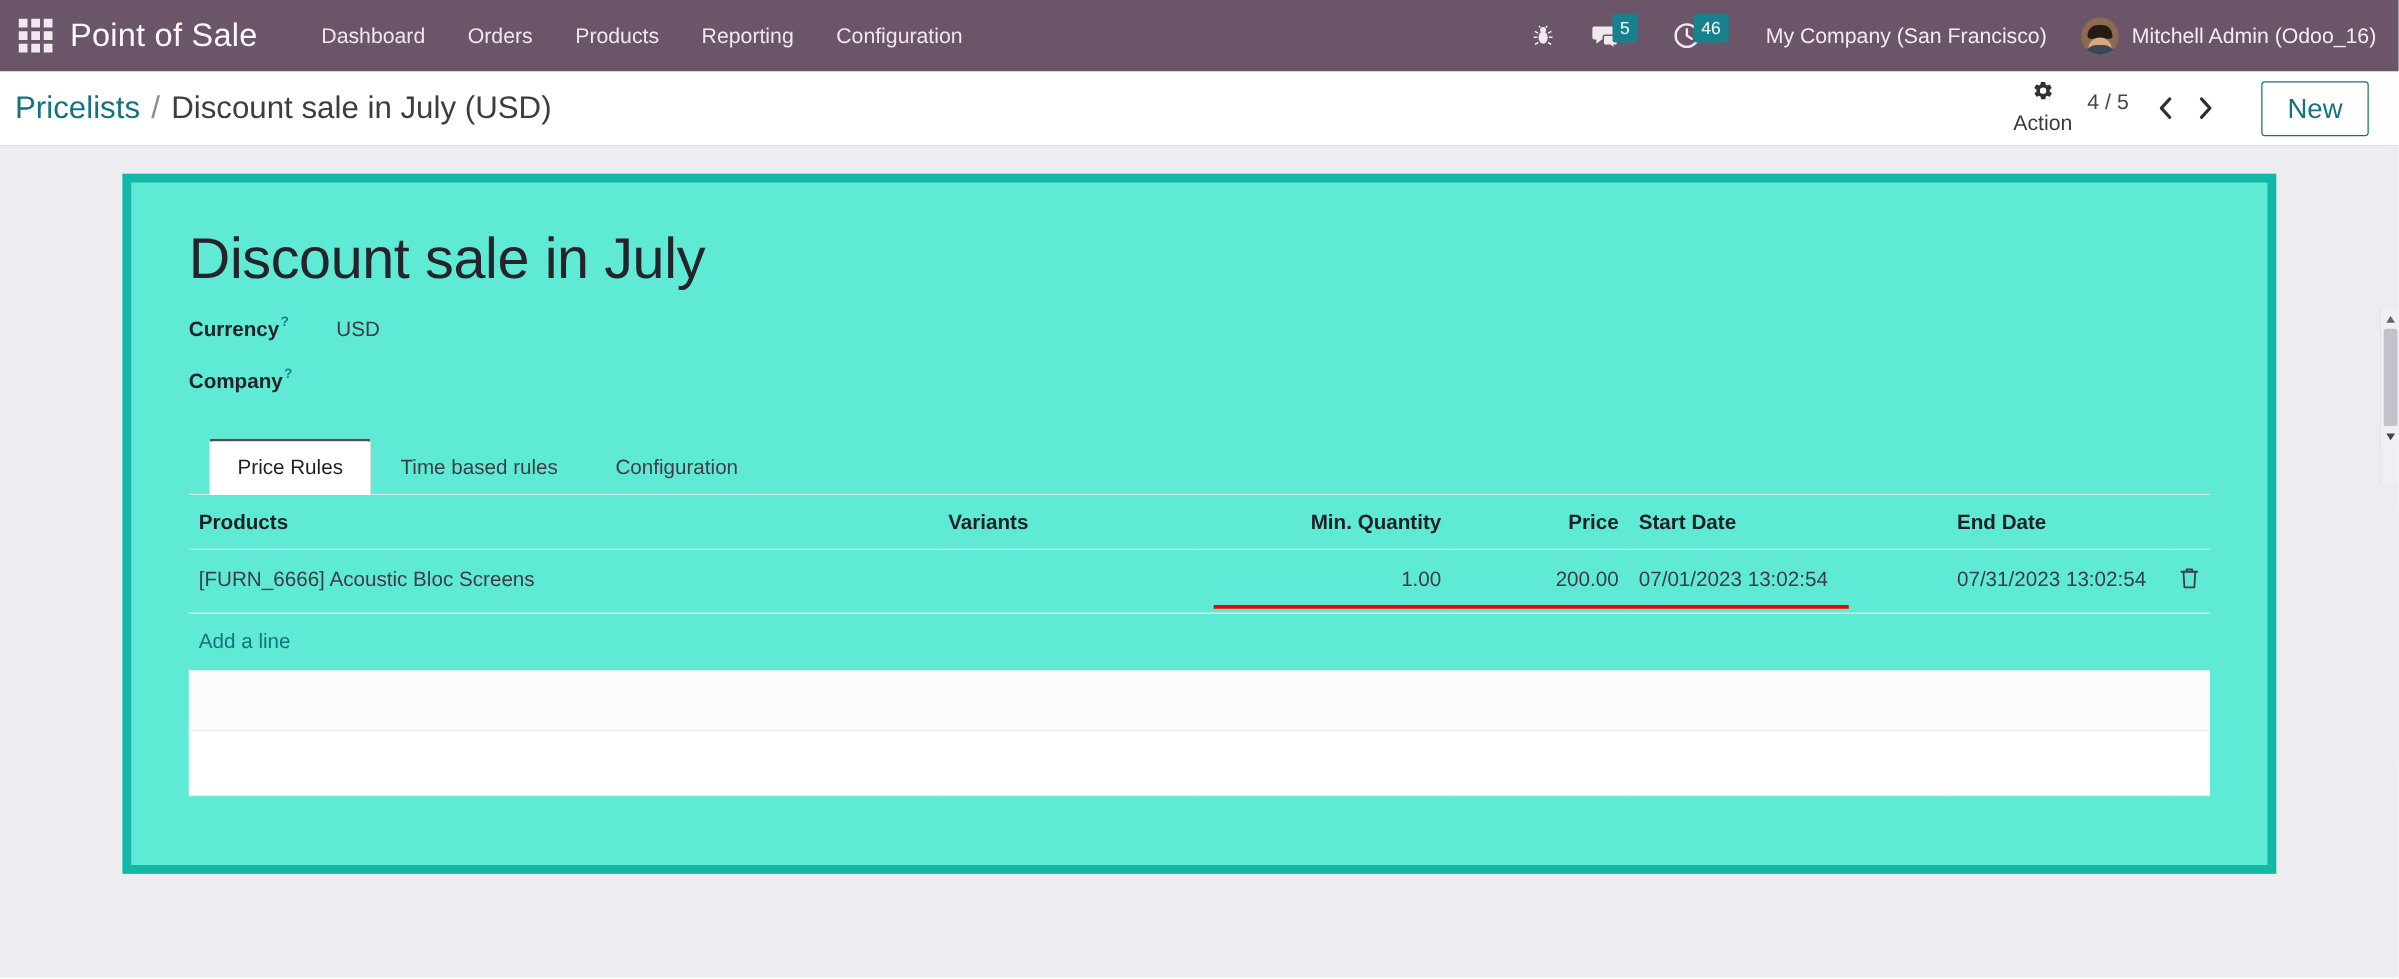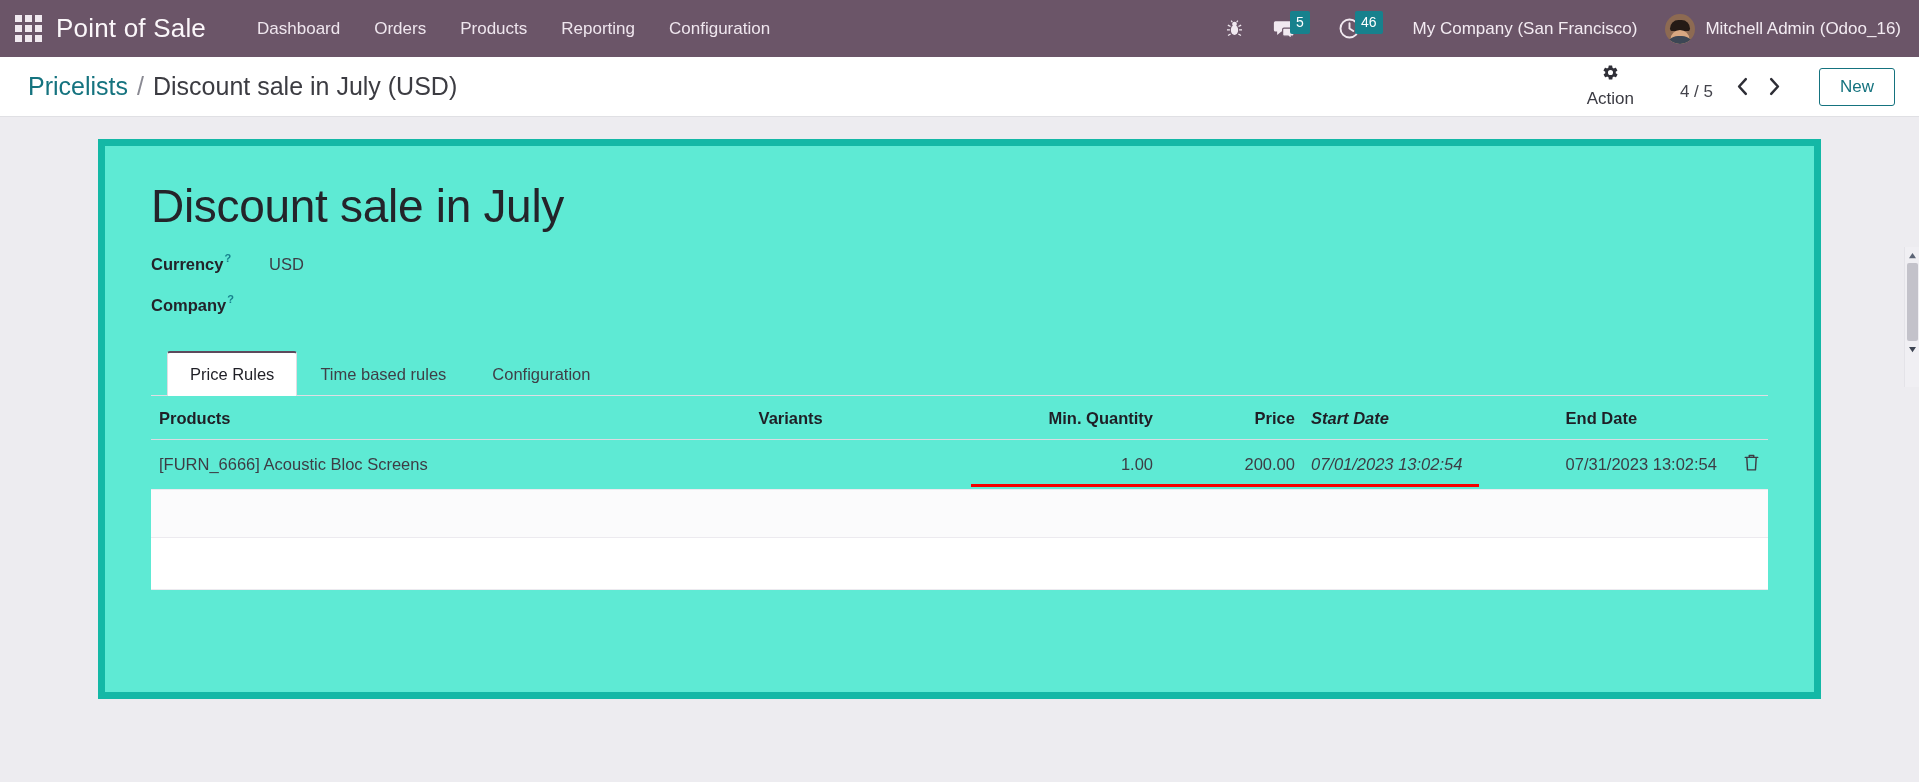--- a/index.html
+++ b/index.html
@@ -89,51 +89,51 @@
     background: #3c4654;
   }
   .user-name { font-size: 17px; color: #f3ebf2; white-space: nowrap; }
 
   
   .control-panel {
     height: 60px;
     background: #ffffff;
     border-bottom: 1px solid #e0e0e4;
     display: flex; align-items: center;
-    padding: 0 24px 0 28px;
+    padding: 0 24px 0 12px;
     gap: 36px;
   }
   .breadcrumb { display: flex; align-items: baseline; gap: 0; }
   .bc-link {
     font-size: 25px; color: #15737f; cursor: pointer;
     text-decoration: none;
   }
   .bc-sep { font-size: 25px; color: #8a8a93; margin: 0 9px; }
   .bc-current { font-size: 25px; color: #3c3c42; }
 
   .cp-right { margin-left: auto; display: flex; align-items: center; gap: 0; }
   .action-btn {
     display: flex; align-items: center; gap: 8px;
     font-size: 17px; color: #3a3a42; cursor: pointer;
     padding: 6px 12px;
     flex-direction: column;
   }
   .pager {
-    display: flex; align-items: flex-end; gap: 4px; margin-left: 34px;
+    display: flex; align-items: flex-start; gap: 4px; 
   }
   .pager-count { font-size: 17px; color: #44444c; margin-right: 12px; white-space: nowrap; }
   .pager-arrow {
     width: 28px; height: 30px;
     display: flex; align-items: center; justify-content: center;
     cursor: pointer; color: #2e2e36;
   }
   .new-btn {
     margin-left: 30px;
     border: 1px solid #15737f; color: #15737f; background: #fff;
-    font-size: 17px; padding: 8px 20px; border-radius: 3px;
+    font-size: 22px; padding: 8px 20px; border-radius: 3px;
     cursor: pointer; font-family: inherit; white-space: nowrap;
   }
 
   
   .page-body {
     background: #edecf0;
     height: calc(783px - 57px - 61px);
     padding: 22px 0 0 0;
     position: relative;
     overflow: hidden;
@@ -210,21 +210,21 @@
     font-size: 16.5px; color: #3d3d45;
     padding: 13px 8px;
     border-bottom: 1px solid #eceaef;
     white-space: nowrap;
   }
   table.o-list tbody td.num { text-align: right; }
   .col-products { width: 38%; padding-left: 8px !important; }
   .col-variants { width: 13%; }
   .col-minqty   { width: 13%; }
   .col-price    { width: 9%; }
-  .col-start    { width: 16%; font-style: italic; }
+  .col-start    { width: 16%; }
   .col-end      { width: 16%; }
   .col-trash    { width: 52px; text-align: center !important; }
 
   .trash-btn {
     cursor: pointer; color: #3c3c44; display: inline-block;
     line-height: 1;
   }
 
   .add-line-row td { border-bottom: 1px solid #eceaef !important; }
   .add-line {
@@ -434,20 +434,25 @@
             <td class="col-end">07/31/2023 13:02:54</td>
             <td class="col-trash">
               <span class="trash-btn">
                 <svg width="17" height="19" viewBox="0 0 18 20">
                   <path d="M2.4 4.6h13.2M6.6 4.6V2.6h4.8v2M4 4.6l.8 13.2h8.4l.8-13.2" fill="none" stroke="#3c3c44" stroke-width="1.5" stroke-linecap="round" stroke-linejoin="round"></path>
                 </svg>
               </span>
             </td>
           </tr>
 
+          <tr class="add-line-row">
+            <td colspan="7">
+              <span class="add-line">Add a line</span>
+            </td>
+          </tr>
 
           <tr class="filler-row">
             <td colspan="7"></td>
           </tr>
           <tr class="filler-row2">
             <td colspan="7"></td>
           </tr>
         </tbody>
       </table>
 

